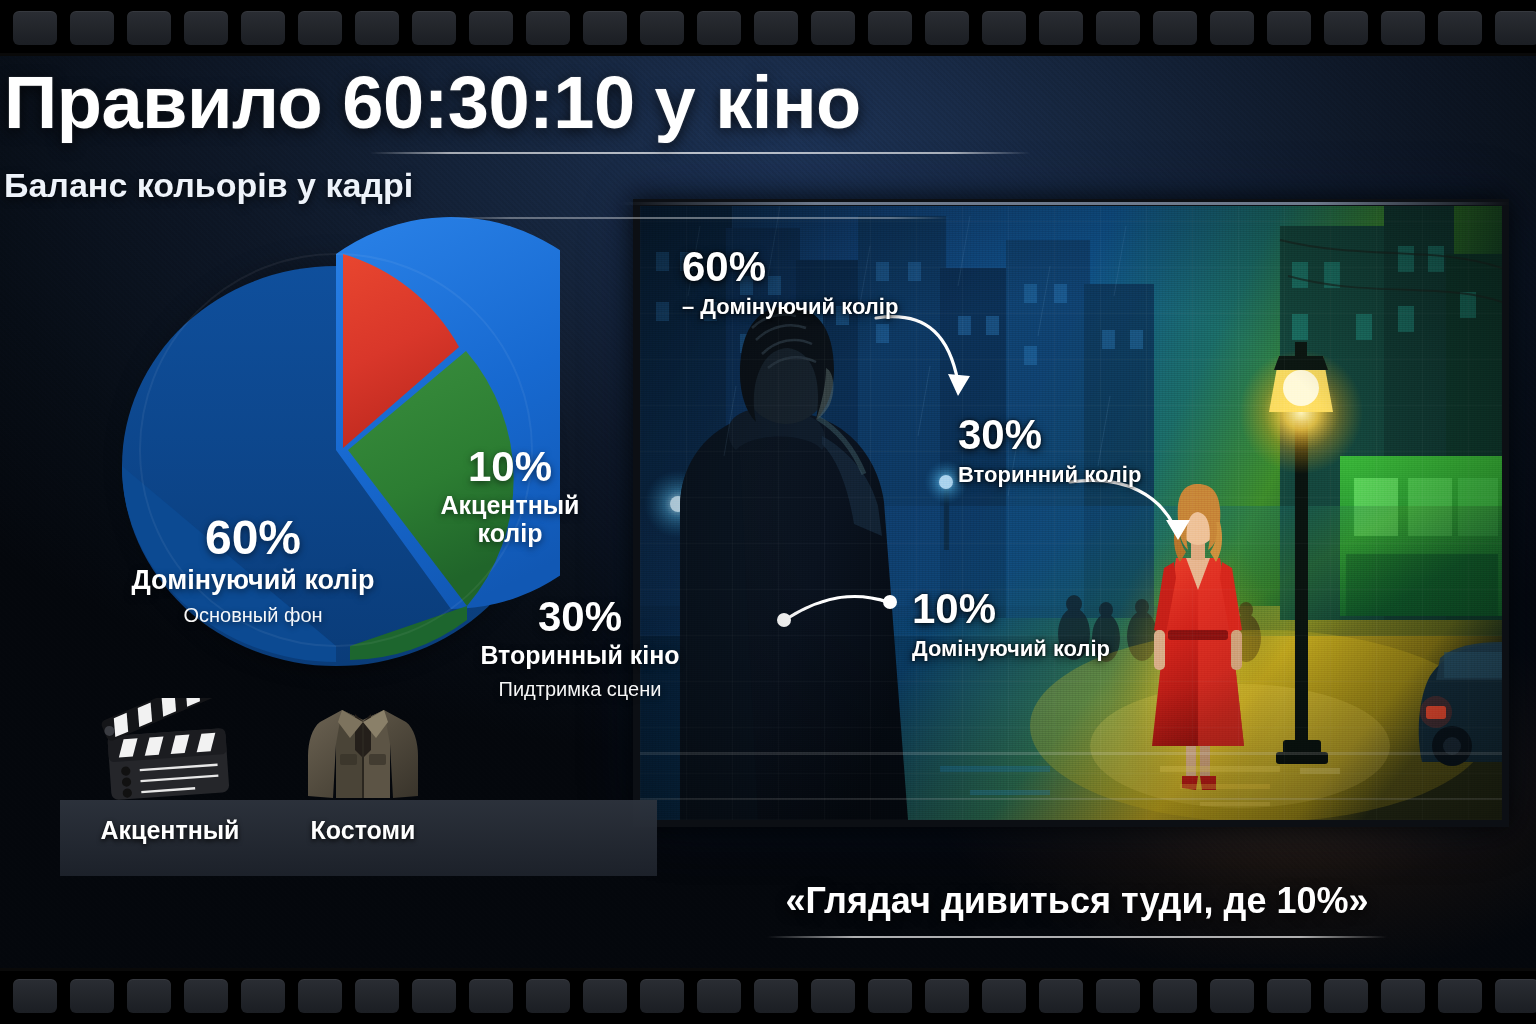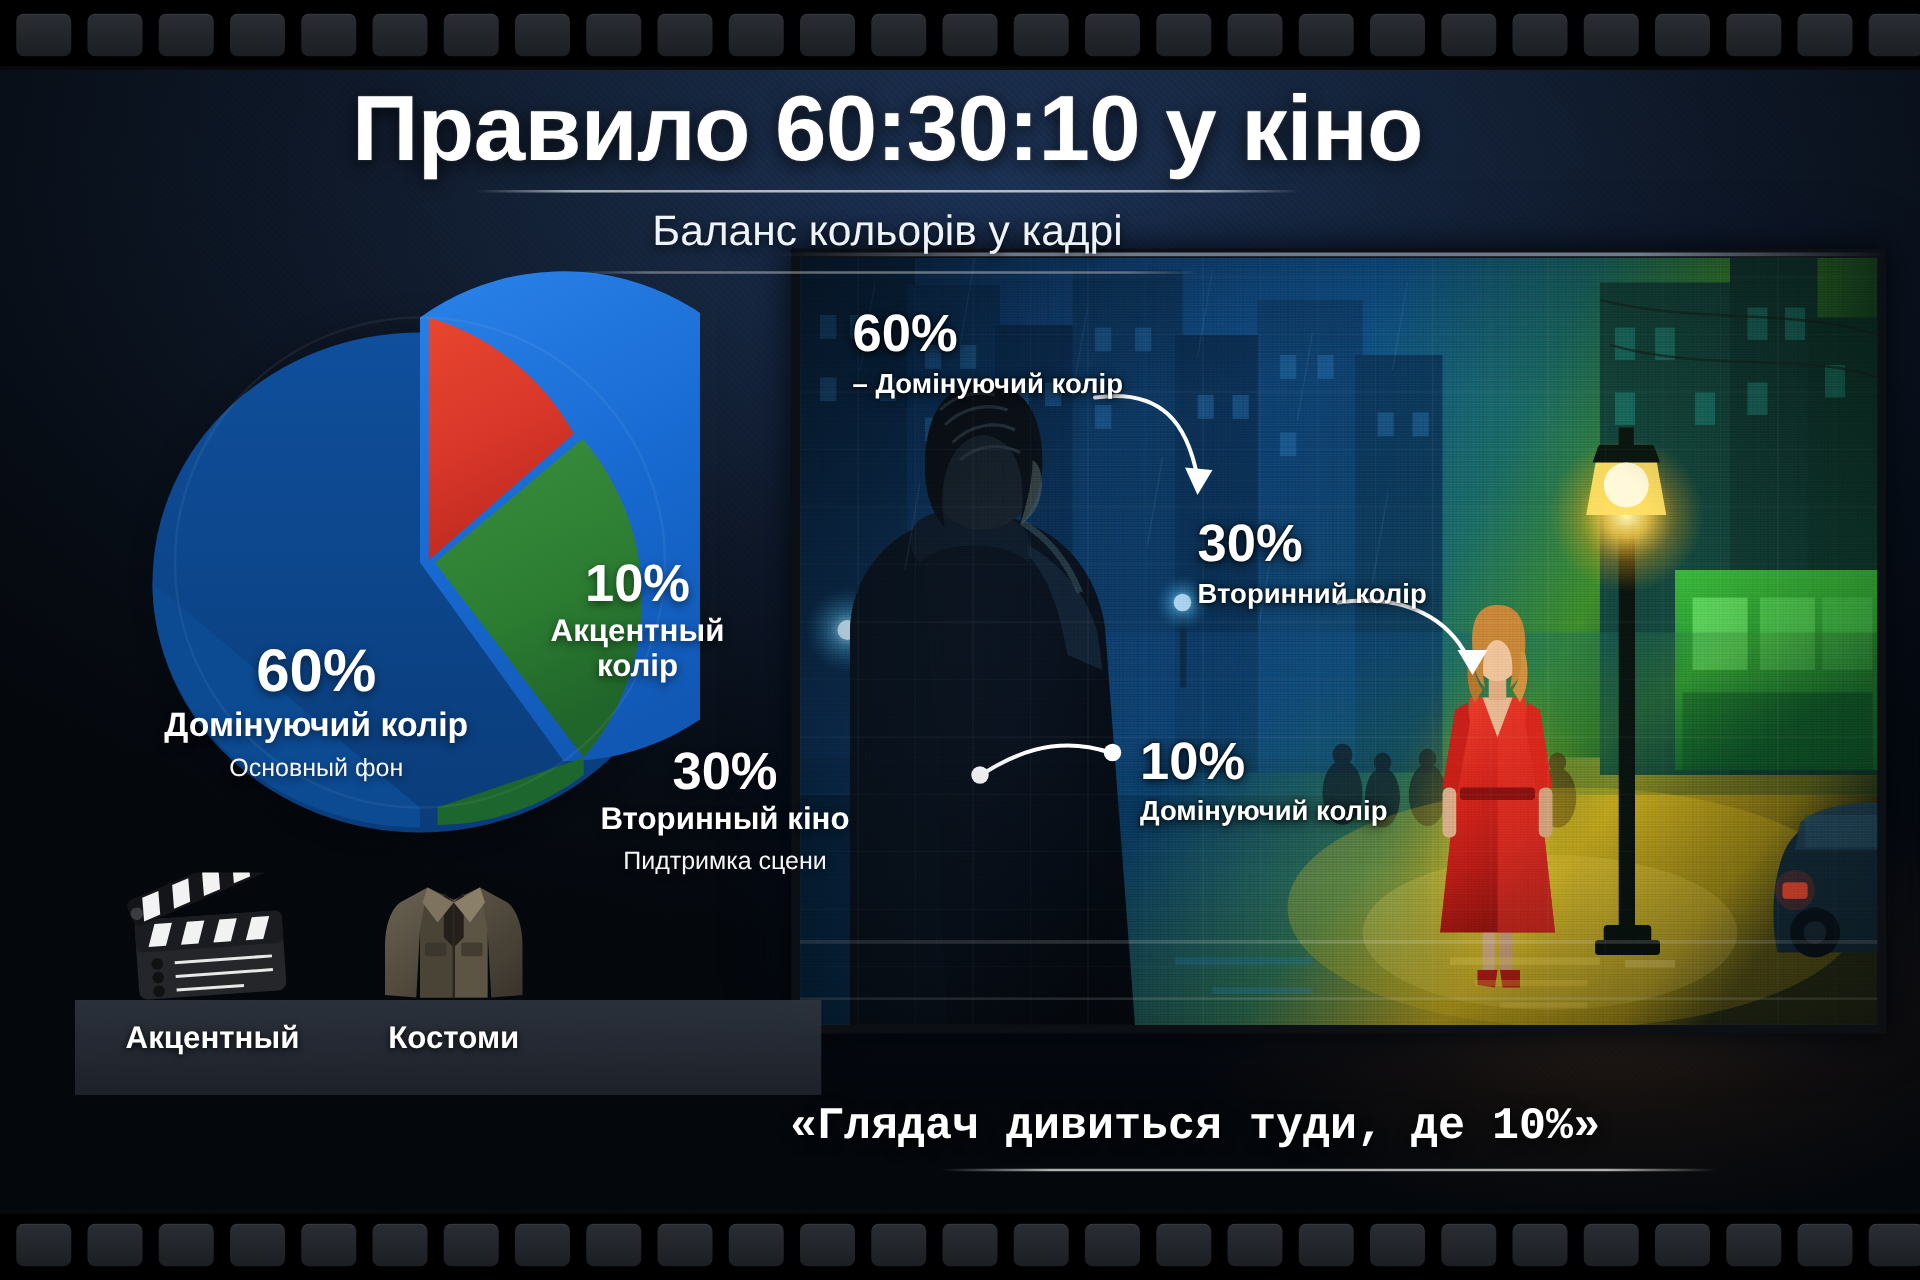--- a/index.html
+++ b/index.html
@@ -32,30 +32,30 @@
   .filmstrip.bottom{bottom:0;}
   .perfs{position:absolute;left:0;top:0;width:1536px;height:56px;display:flex;align-items:center;}
   .perf{width:44px;height:34px;border-radius:6px;margin-left:13px;flex:0 0 auto;
         background:linear-gradient(180deg,#2a2d33 0%,#1b1e23 100%);
         box-shadow:inset 0 1px 0 rgba(255,255,255,.06);}
   .strip-edge{position:absolute;left:0;width:1536px;height:3px;background:rgba(255,255,255,.035);}
   .filmstrip.top .strip-edge{bottom:0;}
   .filmstrip.bottom .strip-edge{top:0;}
 
   
-  .header{position:absolute;left:14px;top:56px;width:1392px;text-align:center;z-index:20;}
+  .header{position:absolute;left:4px;top:56px;width:1392px;text-align:left;z-index:20;}
   .title{font-size:74px;font-weight:700;color:#fff;letter-spacing:-0.5px;
          line-height:1.06;margin:0;padding-top:8px;
          text-shadow:0 3px 14px rgba(0,0,0,.75), 0 0 2px rgba(255,255,255,.25);
          font-stretch:condensed;}
   .rule{height:2px;margin:10px auto 0;background:linear-gradient(90deg,
         rgba(255,255,255,0) 0%, rgba(255,255,255,.62) 12%, rgba(255,255,255,.70) 50%,
         rgba(255,255,255,.62) 88%, rgba(255,255,255,0) 100%);}
   .rule.r1{width:660px;}
-  .subtitle{font-size:34px;color:#eef3fa;font-weight:400;margin:12px 0 0;
+  .subtitle{font-size:34px;color:#eef3fa;font-weight:700;margin:12px 0 0;
             text-shadow:0 2px 8px rgba(0,0,0,.7);}
   .rule.r2{width:500px;margin-top:12px;opacity:.55;height:2px;}
 
   
   .pie-wrap{position:absolute;left:110px;top:196px;width:450px;height:500px;z-index:15;}
   .pie-shadow{position:absolute;left:10px;top:55px;width:432px;height:420px;border-radius:50%;
               background:radial-gradient(ellipse at 50% 55%, rgba(0,0,0,.75) 0%, rgba(0,0,0,.42) 55%, rgba(0,0,0,0) 75%);
               filter:blur(9px);}
   .pie-base{position:absolute;left:12px;top:70px;width:428px;height:400px;border-radius:50%;
             background:linear-gradient(180deg,#0f4f9c 0%,#0a3c79 100%);}
@@ -107,21 +107,21 @@
 
   
   .ann{position:absolute;color:#fff;z-index:20;text-shadow:0 2px 9px rgba(0,0,0,.9),0 0 3px rgba(0,0,0,.8);}
   .ann .p{font-size:42px;font-weight:700;line-height:1.0;}
   .ann .t{font-size:22px;font-weight:700;line-height:1.1;margin-top:7px;}
   .ann-60{left:42px;top:40px;}
   .ann-30{left:318px;top:208px;}
   .ann-10{left:272px;top:382px;}
 
   
-  .quote-wrap{position:absolute;left:632px;top:880px;width:862px;z-index:20;font-family:Liberation Mono, monospace;}
+  .quote-wrap{position:absolute;left:646px;top:880px;width:862px;text-align:center;z-index:20;}
   .quote{font-size:36px;font-weight:700;color:#fff;
          text-shadow:0 3px 12px rgba(0,0,0,.85);}
   .quote-rule{width:620px;height:2px;margin:14px auto 0;
     background:linear-gradient(90deg,rgba(255,255,255,0),rgba(255,255,255,.68) 14%,rgba(255,255,255,.68) 86%,rgba(255,255,255,0));}
 </style>
 </head>
 <body>
 
 <div id="poster">
 

